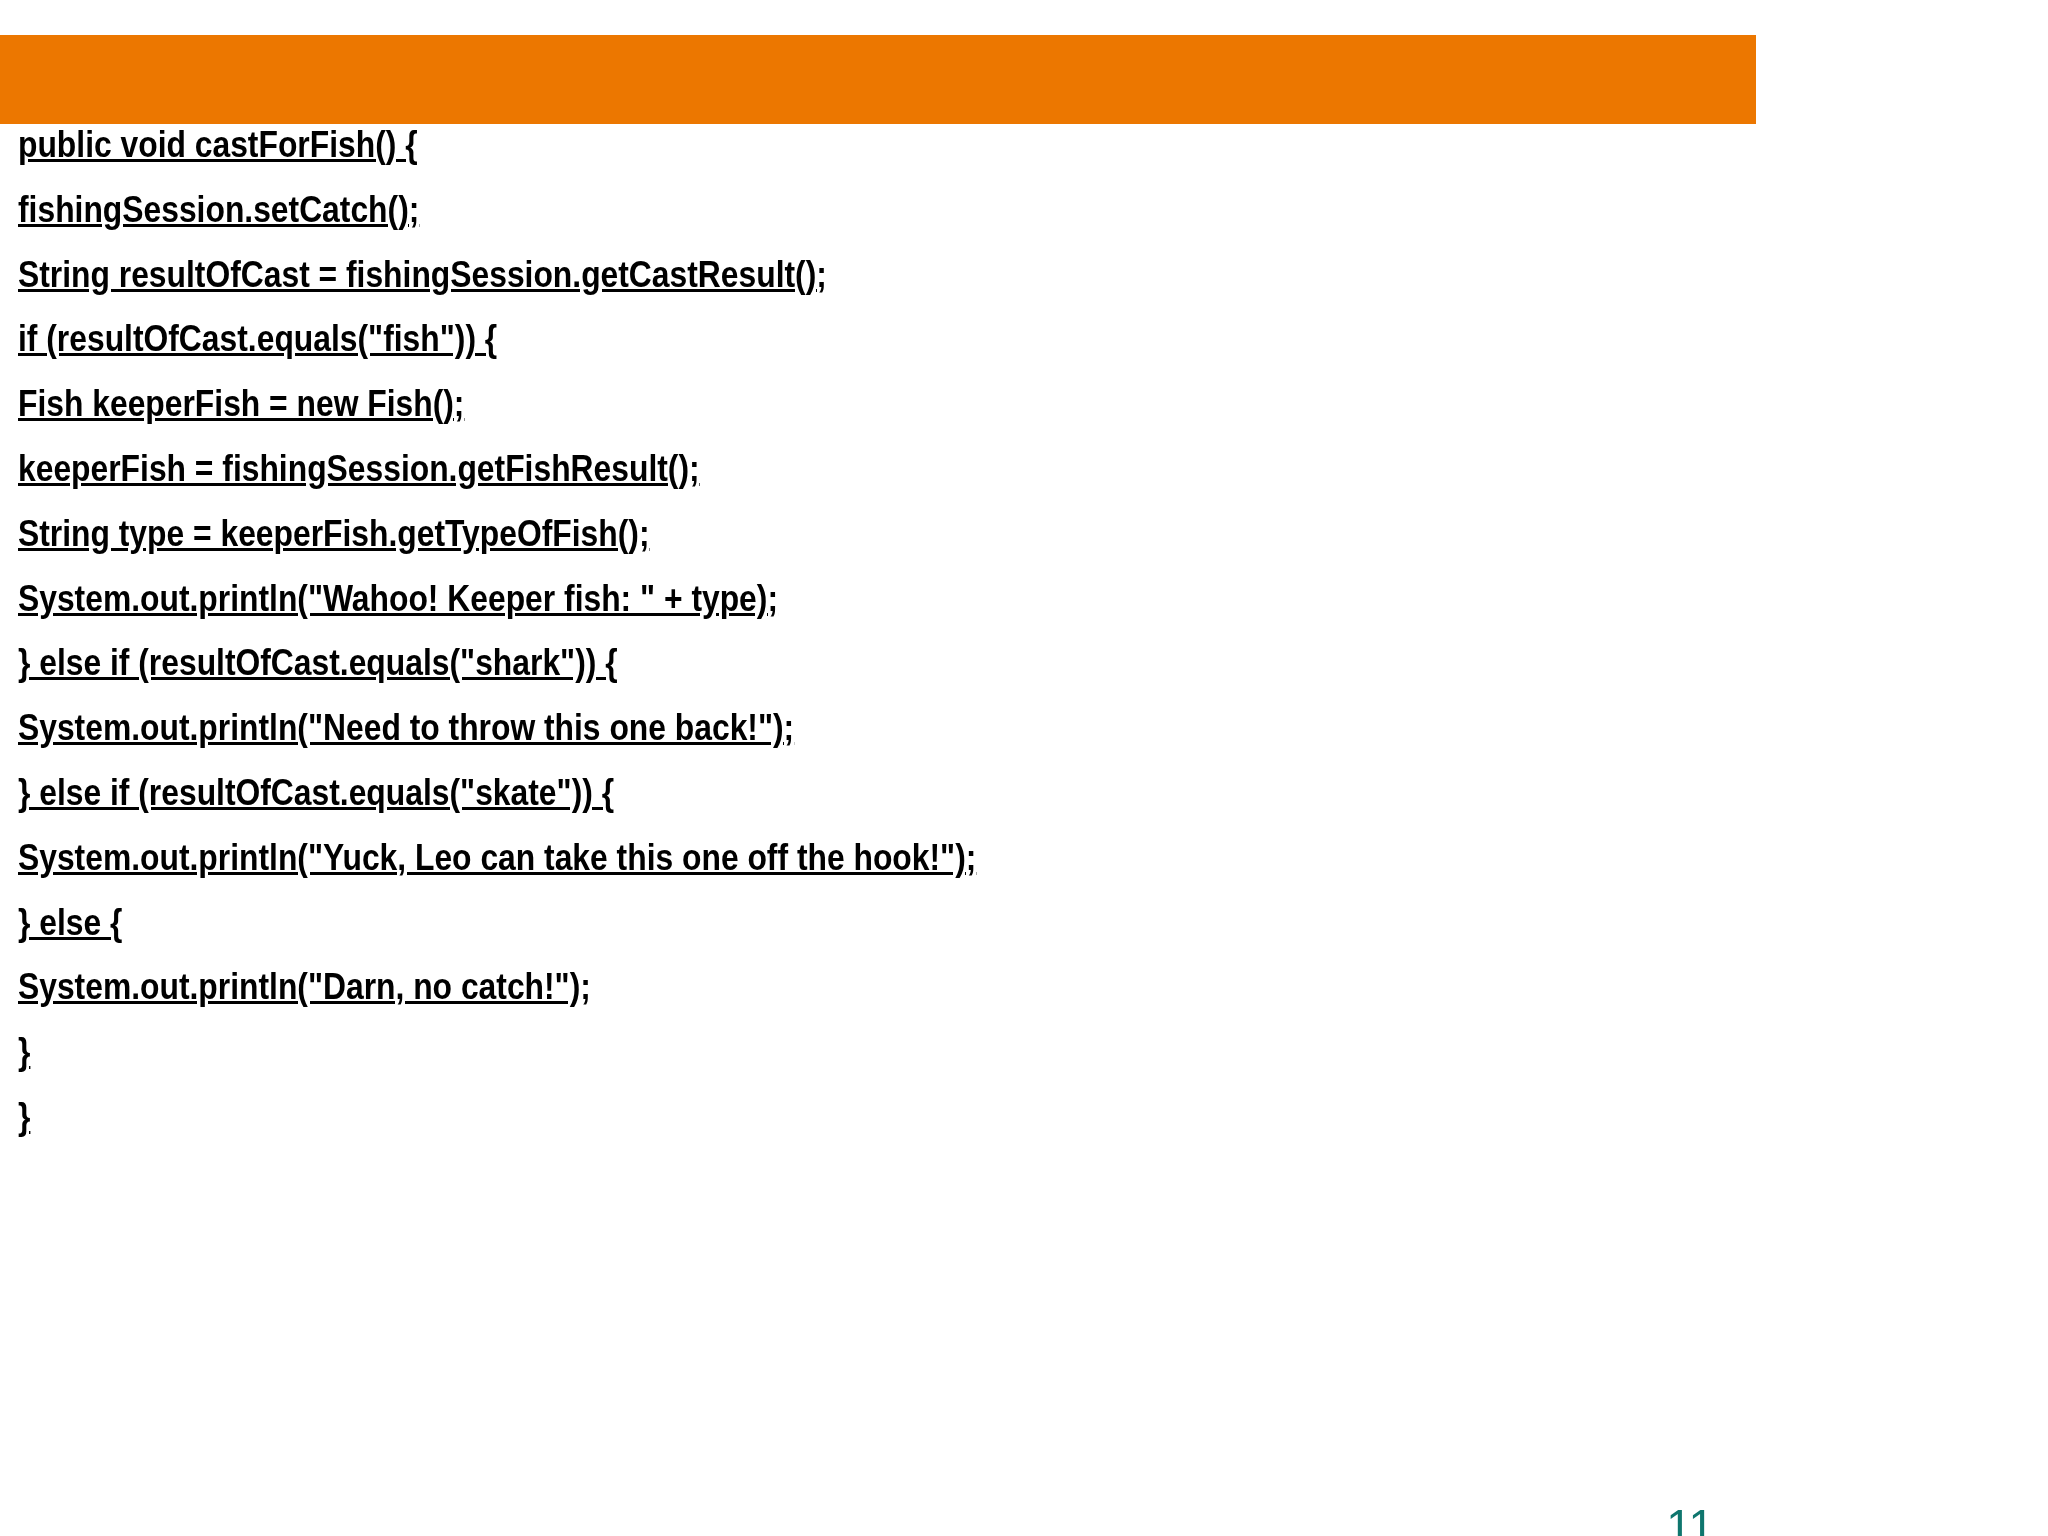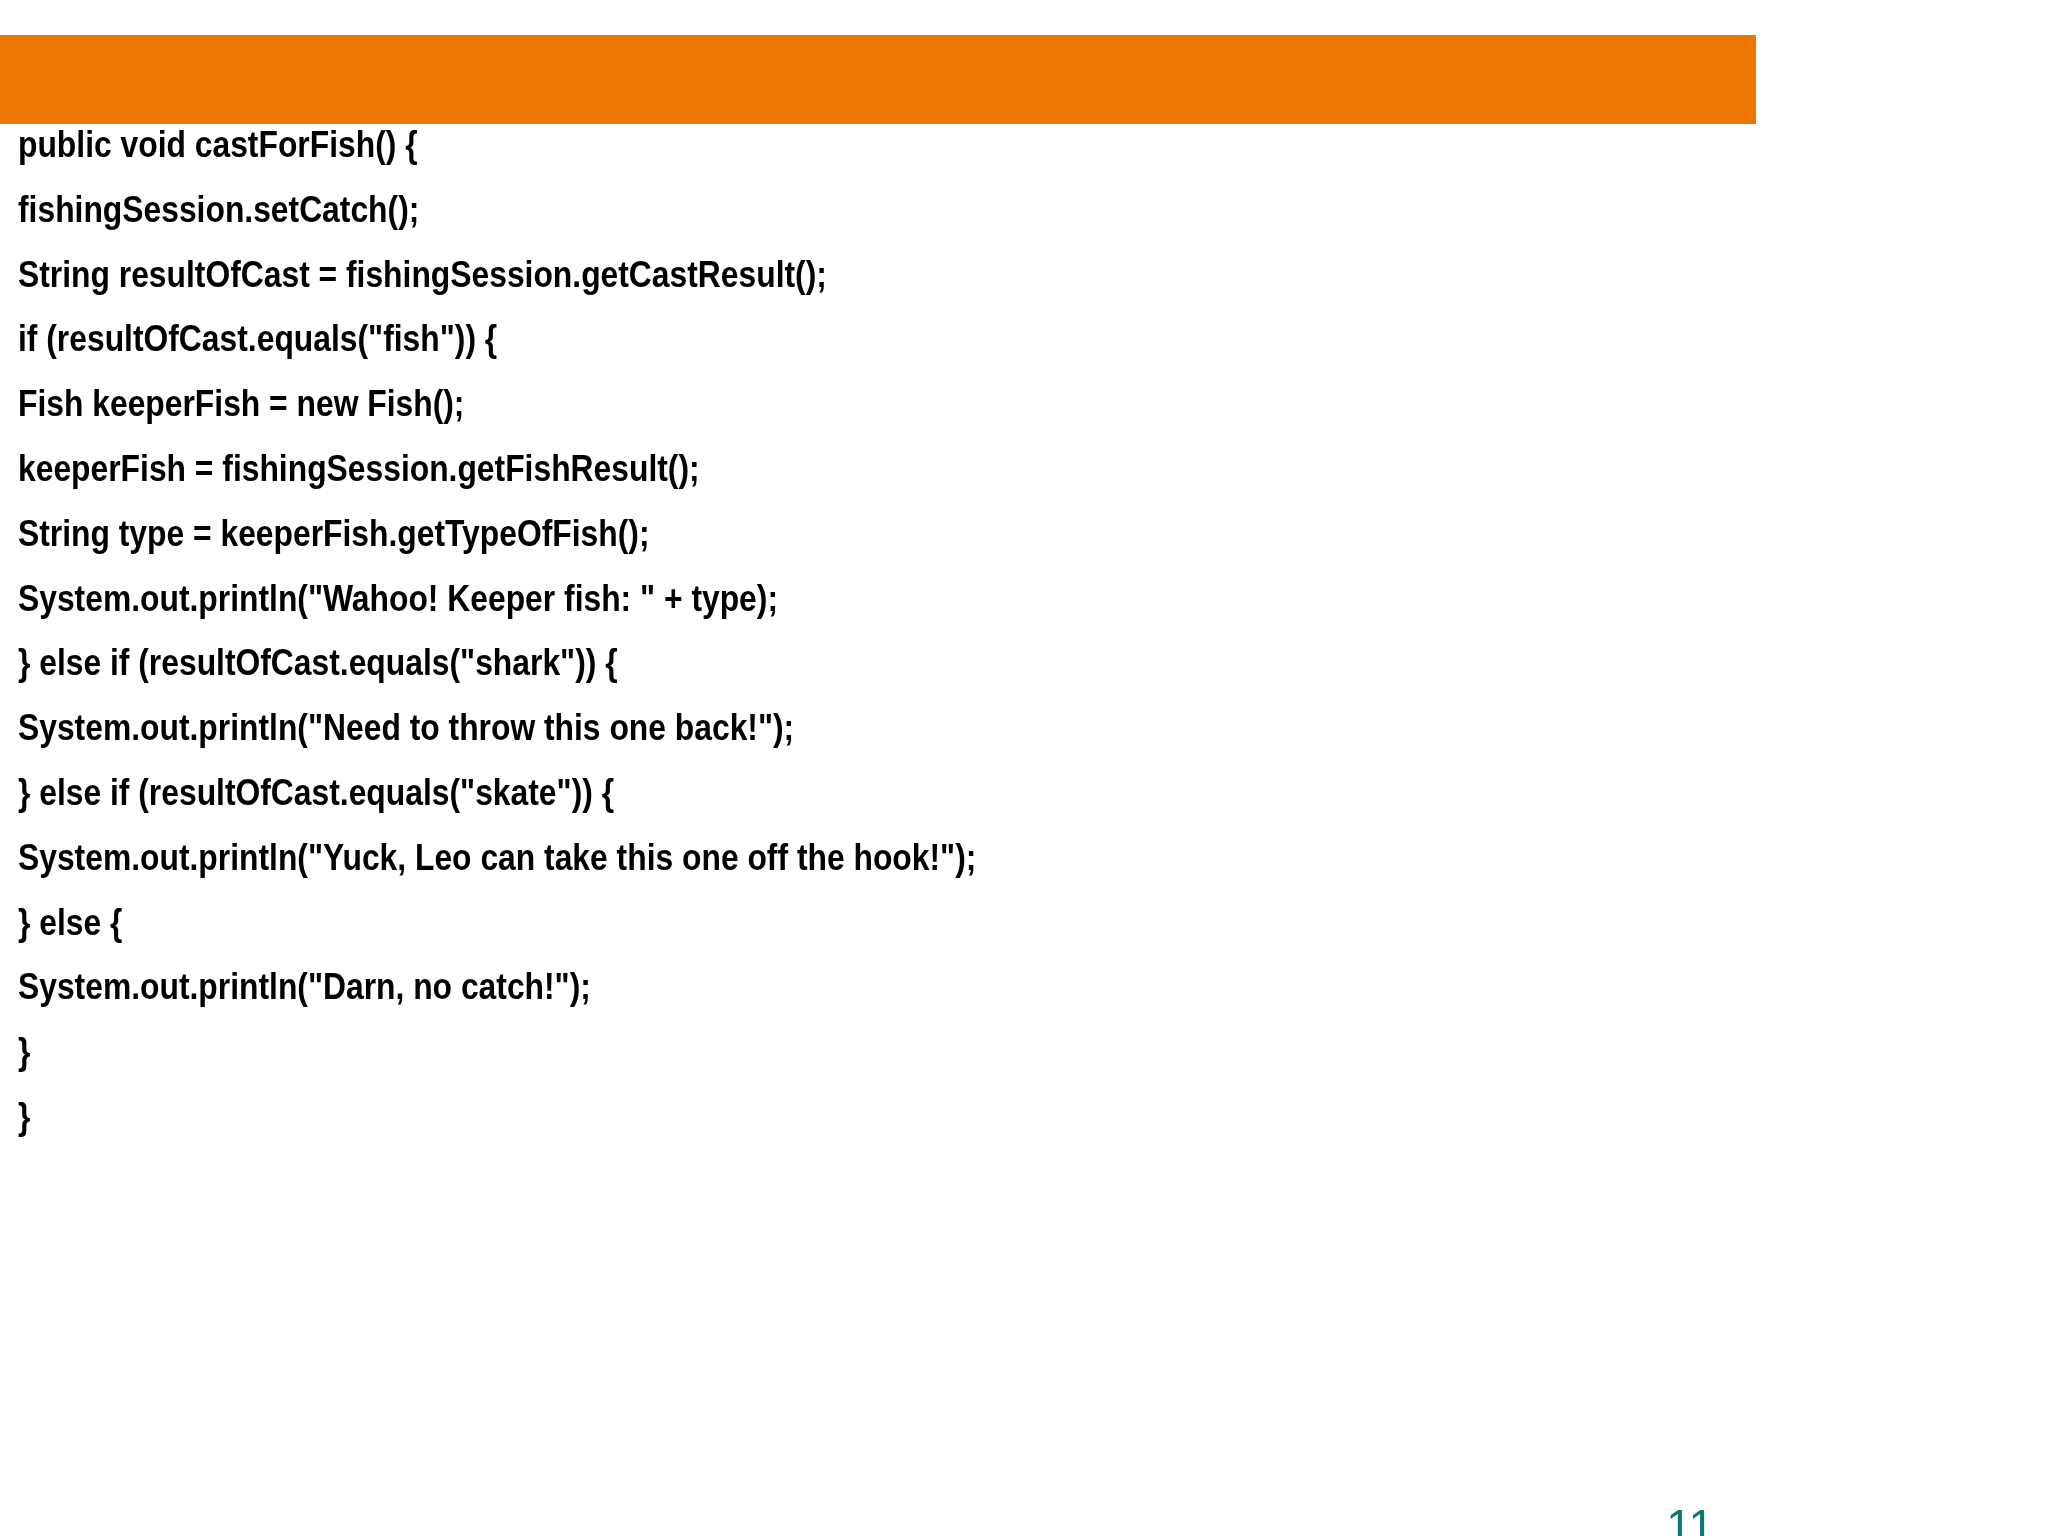--- a/index.html
+++ b/index.html
@@ -71,20 +71,21 @@
     letter-spacing: 0.4px;
     margin-top: 1px;
   }
 
   
   #code-body {
     position: absolute;
     left: 18px;
     top: 78px;
     width: 2000px;
+    text-decoration: underline;
   }
   .code-line {
     font-family: "Liberation Sans", sans-serif;
     font-weight: bold;
     font-size: 37px;
     line-height: 64.8px;
     color: #000000;
     white-space: pre;
     transform: scaleX(0.86);
     transform-origin: left center;

